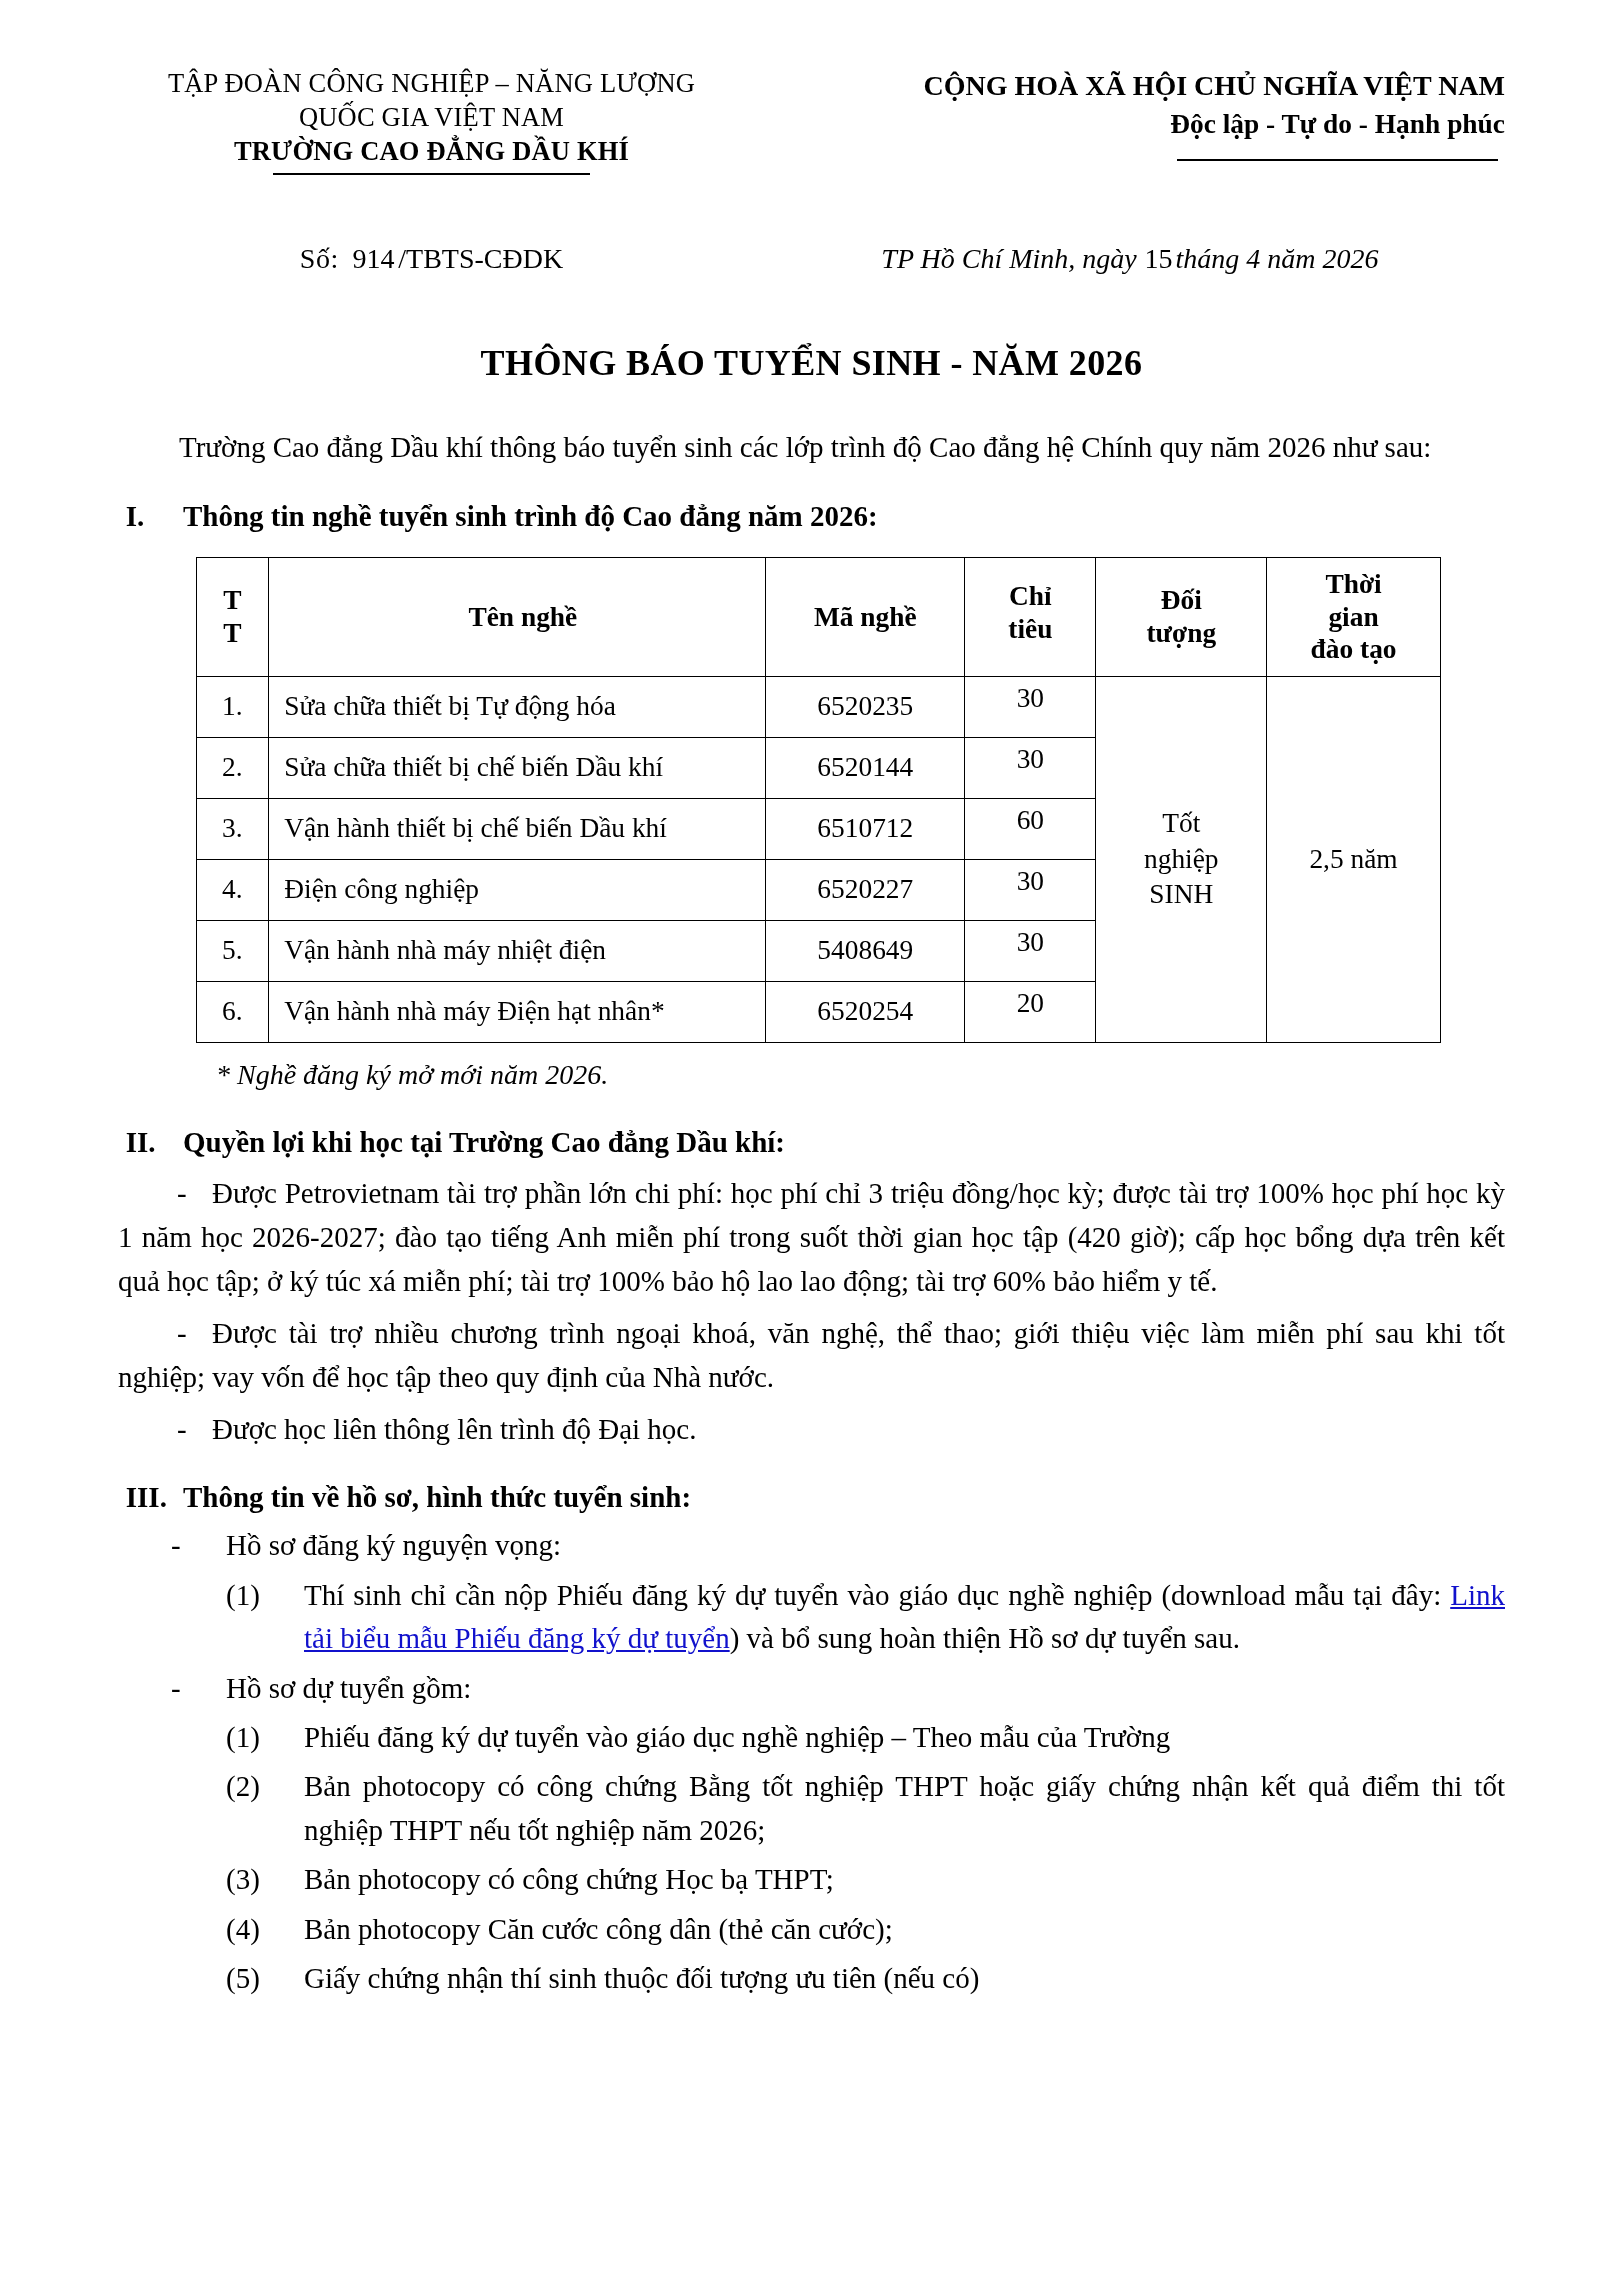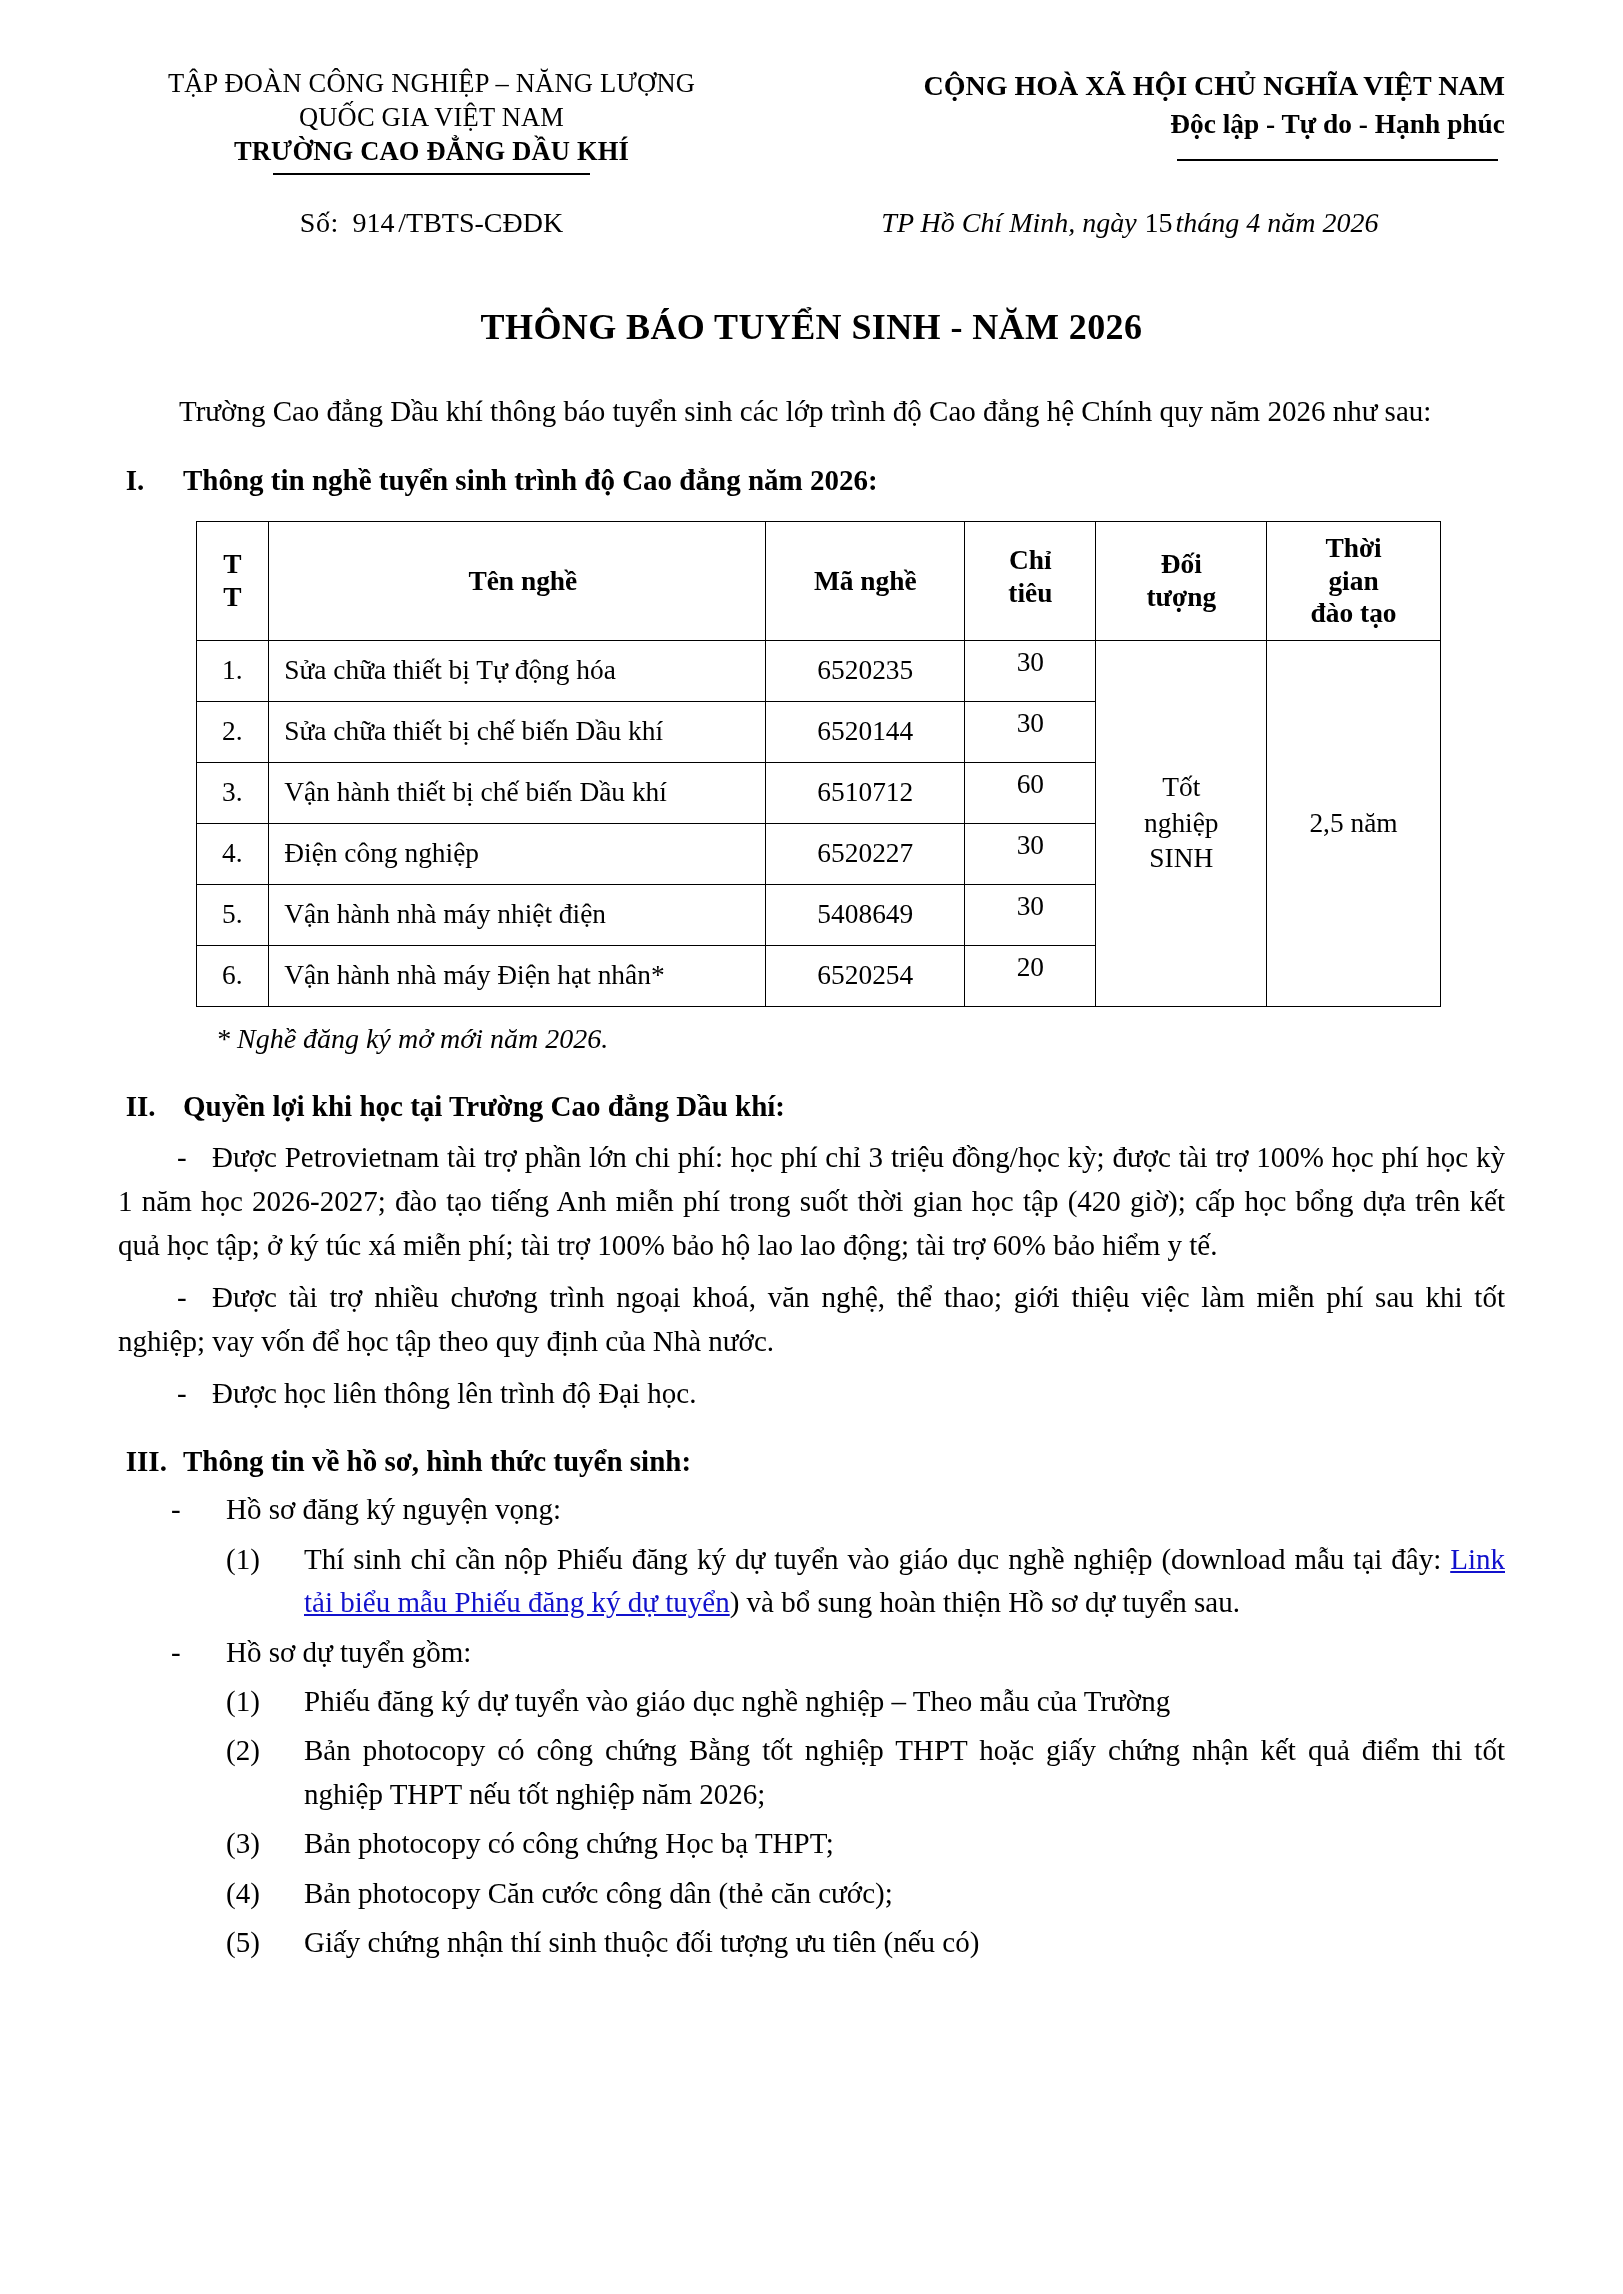--- a/index.html
+++ b/index.html
@@ -73,21 +73,21 @@
     left: 2%;
     right: 2%;
     bottom: -2.9px;
     border-bottom: 2.5px solid #000;
   }
 
   
   .meta-row {
     display: flex;
     align-items: flex-end;
-    margin-top: 32px;
+    margin-top: 68px;
   }
   .meta-left {
     width: 627px;
     text-align: center;
     font-size: 28px;
   }
   .meta-left .so-label { letter-spacing: 0.5px; }
   .meta-left .so-num { margin: 0 3.9px 0 13.7px; }
   .meta-right {
     flex: 1;

